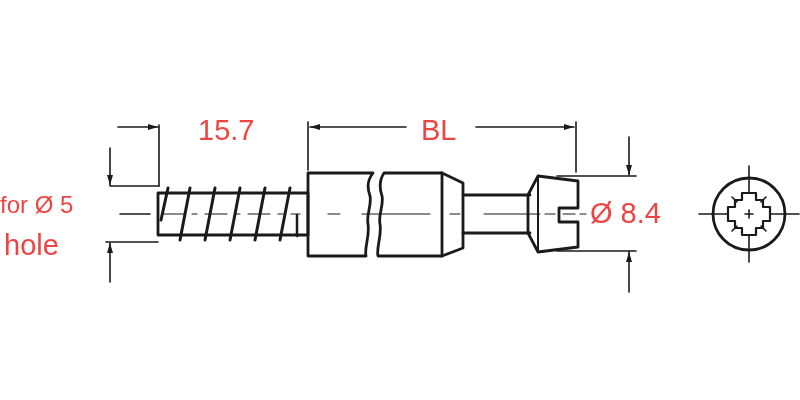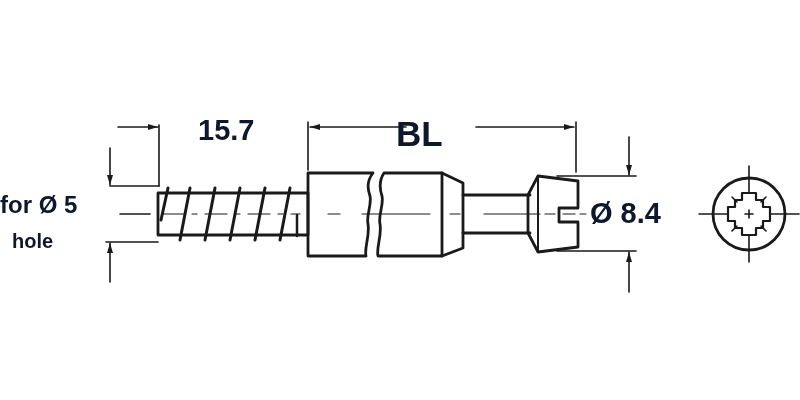--- a/index.html
+++ b/index.html
@@ -1,25 +1,25 @@
 <!DOCTYPE html>
 <html><head>
 <meta charset="utf-8">
 <style>
   html, body { margin: 0; padding: 0; background: #ffffff; }
   body { width: 800px; height: 400px; overflow: hidden; position: relative;
          font-family: "Liberation Sans", sans-serif; }
   svg { position: absolute; left: 0; top: 0; }
   .lbl { position: absolute; font-family: "Liberation Sans", sans-serif;
-         font-weight: bold; color: #0f172a; white-space: nowrap; line-height: 1; }
+         font-weight: normal; color: #ef4444; white-space: nowrap; line-height: 1; }
   #dim-157 { left: 198px; top: 116px; font-size: 29px; }
-  #dim-bl { left: 396px; top: 116px; font-size: 35px; }
+  #dim-bl { left: 421px; top: 116px; font-size: 29px; }
   #dim-84 { left: 590px; top: 199px; font-size: 29px; }
   #hole-l1 { left: 0px; top: 193px; font-size: 24px; }
-  #hole-l2 { left: 12px; top: 231px; font-size: 20px; }
+  #hole-l2 { left: 4px; top: 231px; font-size: 29px; }
 </style>
 </head>
 <body>
 
 <svg width="800" height="400" viewBox="0 0 800 400" xmlns="http://www.w3.org/2000/svg">
   <defs>
     <marker id="arr" viewBox="0 0 10 6" refX="10" refY="3" markerWidth="10" markerHeight="6" orient="auto" markerUnits="userSpaceOnUse">
       <path d="M0,0 L10,3 L0,6 z" fill="#1a1a1a"></path>
     </marker>
   </defs>

